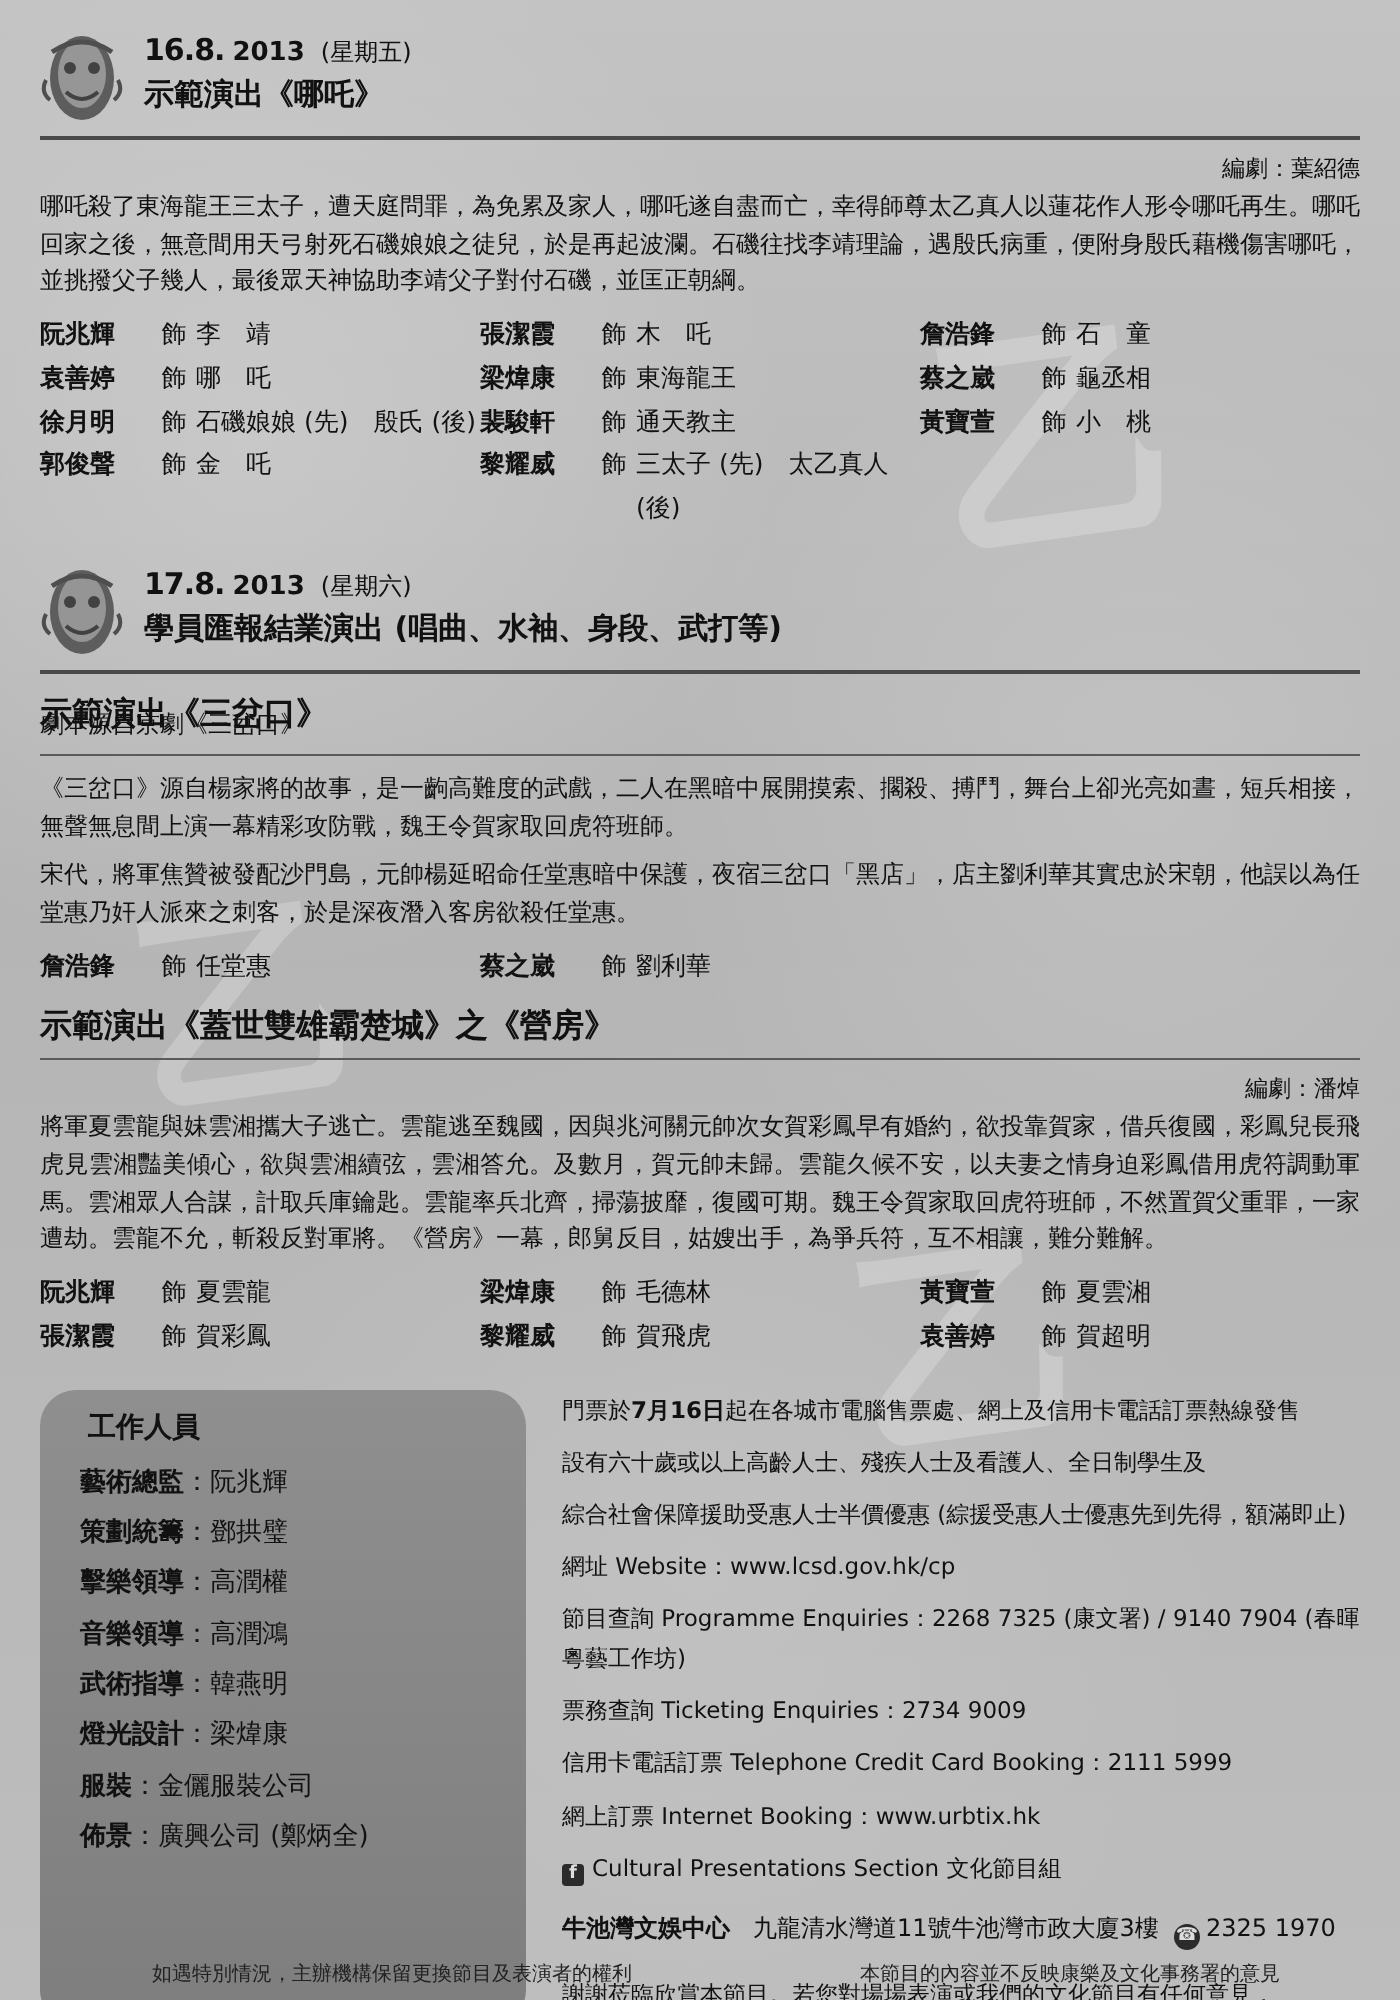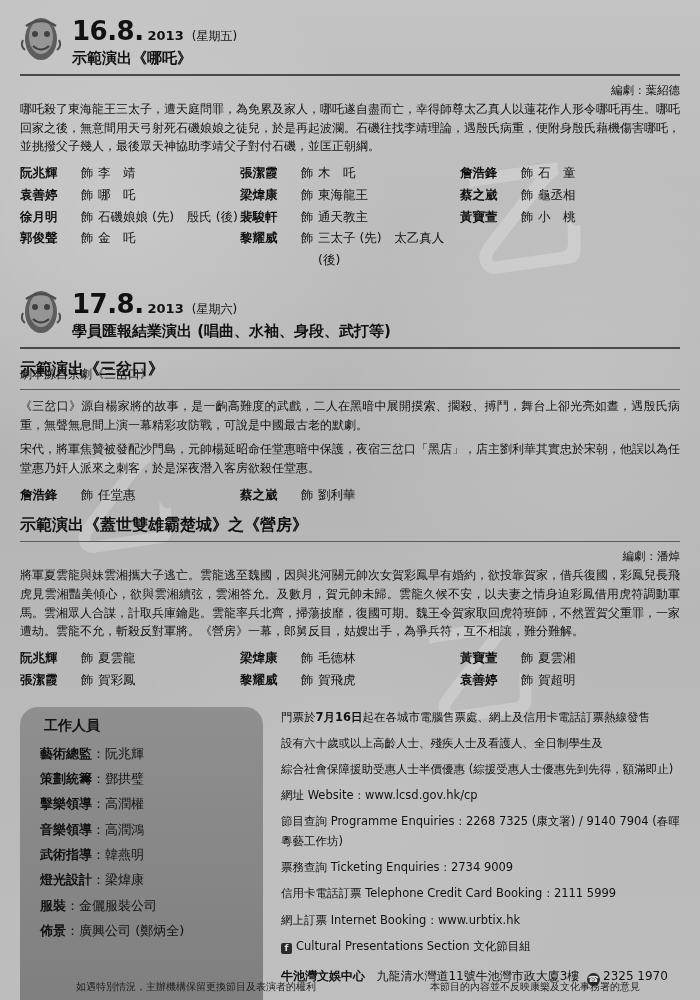--- a/index.html
+++ b/index.html
@@ -31,21 +31,21 @@
   .content{position:relative;padding:12px 20px 0 20px;}
 
   
   .date-block{display:flex;align-items:flex-start;gap:10px;margin-top:4px;}
   .mask{
     width:42px;height:46px;flex:0 0 42px;position:relative;opacity:.85;
   }
   .mask svg{display:block;}
   .date-text{flex:1;}
   .dline{display:flex;align-items:baseline;gap:4px;}
-  .dday{font-size:26px;font-weight:bold;letter-spacing:-.5px;}
+  .dday{font-size:15px;font-weight:bold;letter-spacing:-.5px;}
   .dyear{font-size:13px;font-weight:bold;}
   .dweek{font-size:12px;margin-left:4px;}
   .dsub{font-size:15px;font-weight:bold;margin-top:3px;}
 
   .hr{height:2px;background:#4a4a4a;margin:6px 0 7px 0;}
   .hr.thin{height:1px;background:#5a5a5a;}
 
   .credit-right{text-align:right;font-size:11.5px;margin:4px 0 2px 0;}
   .para{font-size:12px;line-height:1.55;text-align:justify;margin:2px 0 6px 0;}
 
@@ -212,21 +212,21 @@
         <span class="dweek">(星期六)</span>
       </div>
       <div class="dsub">學員匯報結業演出 (唱曲、水袖、身段、武打等)</div>
     </div>
   </div>
   <div class="hr"></div>
 
   <div class="sec-title">示範演出《三岔口》</div>
   <div class="src-right">劇本源自京劇《三岔口》</div>
   <div class="hr thin" style="margin-top:6px;"></div>
-  <div class="para">《三岔口》源自楊家將的故事，是一齣高難度的武戲，二人在黑暗中展開摸索、擱殺、搏鬥，舞台上卻光亮如晝，遇殷氏病重，無聲無息間上演一幕精彩攻防戰，可說是中國最古老的默劇。</div>
+  <div class="para">《三岔口》源自楊家將的故事，是一齣高難度的武戲，二人在黑暗中展開摸索、擱殺、搏鬥，舞台上卻光亮如晝，短兵相接，無聲無息間上演一幕精彩攻防戰，魏王令賀家取回虎符班師。</div>
   <div class="para">宋代，將軍焦贊被發配沙門島，元帥楊延昭命任堂惠暗中保護，夜宿三岔口「黑店」，店主劉利華其實忠於宋朝，他誤以為任堂惠乃奸人派來之刺客，於是深夜潛入客房欲殺任堂惠。</div>
 
   <div class="cast">
     <div class="cast-col">
       <div class="cast-row">
         <span class="nm">詹浩鋒</span>
         <span class="sep">飾</span>
         <span class="role">任堂惠</span>
       </div>
     </div>

